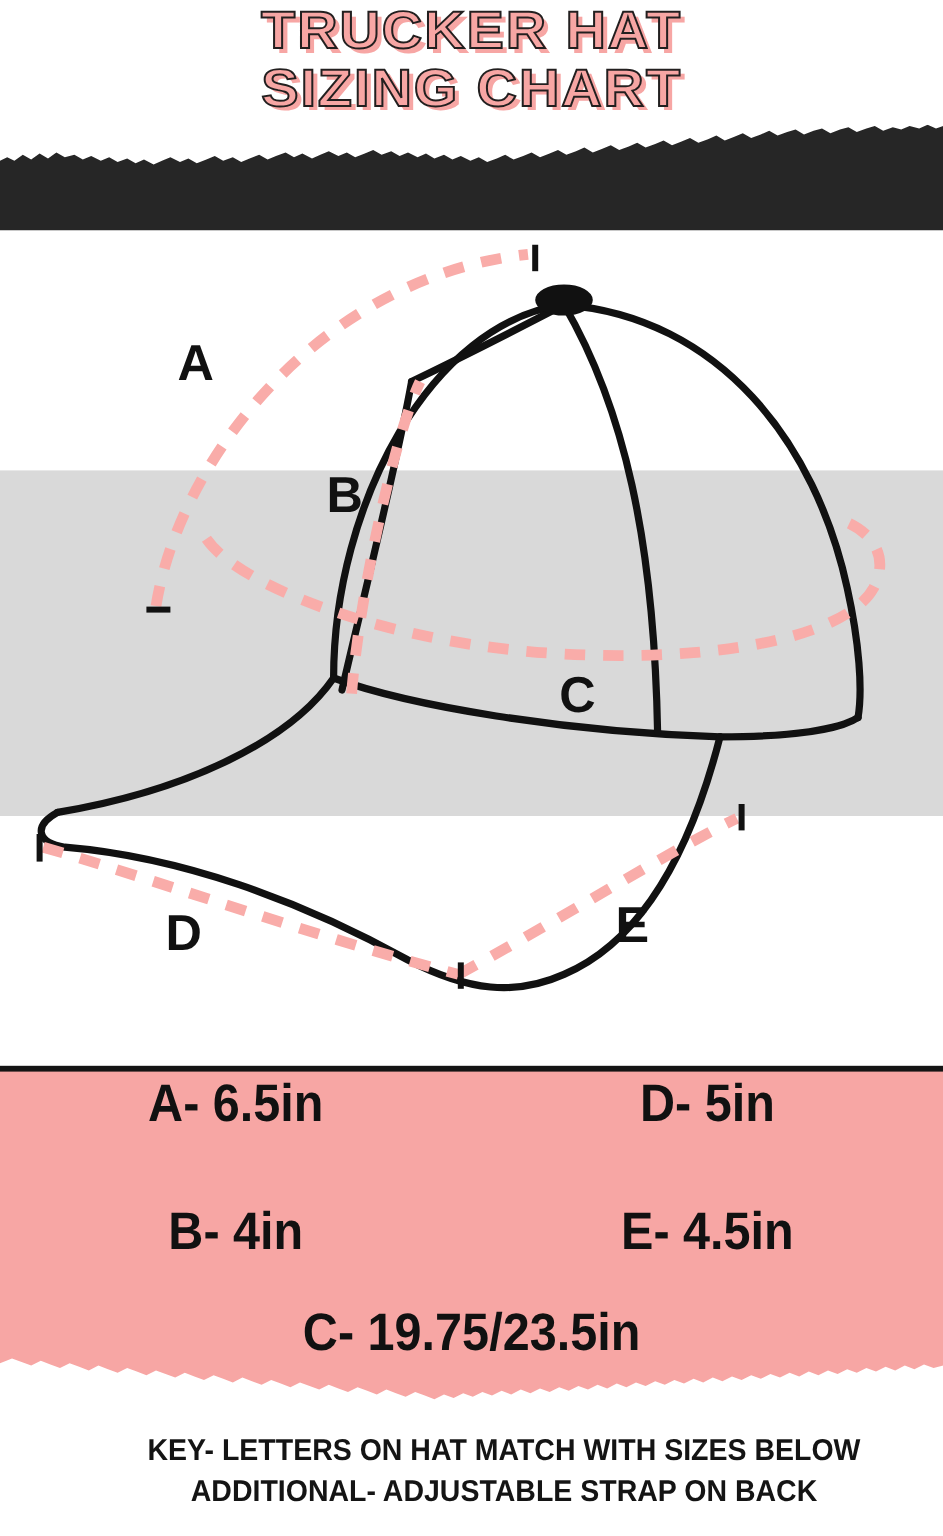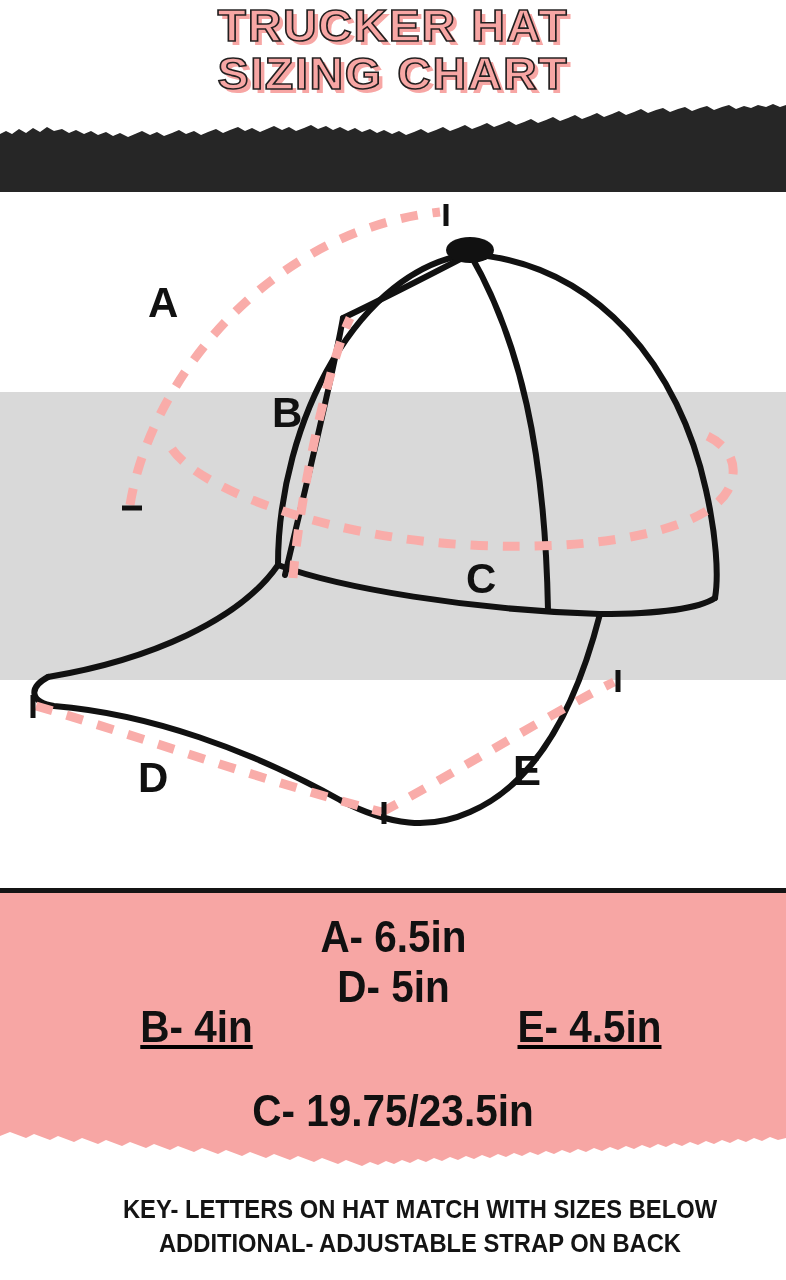--- a/index.html
+++ b/index.html
@@ -116,22 +116,22 @@
     width: 786px;
     height: 288px;
   }
   .m-row {
     position: absolute;
     width: 786px;
     display: flex;
     justify-content: space-around;
     align-items: center;
   }
-  .m-row.r1 { top: 24px; flex-direction: column; }
-  .m-row.r2 { top: 114px; text-decoration: underline; }
+  .m-row.r1 { top: 7px; }
+  .m-row.r2 { top: 114px; }
   .m-cell {
     width: 50%;
     text-align: center;
     font-family: "Liberation Sans", sans-serif;
     font-weight: bold;
     font-size: 44px;
     line-height: 50px;
     color: #111111;
     transform: scaleX(0.92);
     white-space: nowrap;

